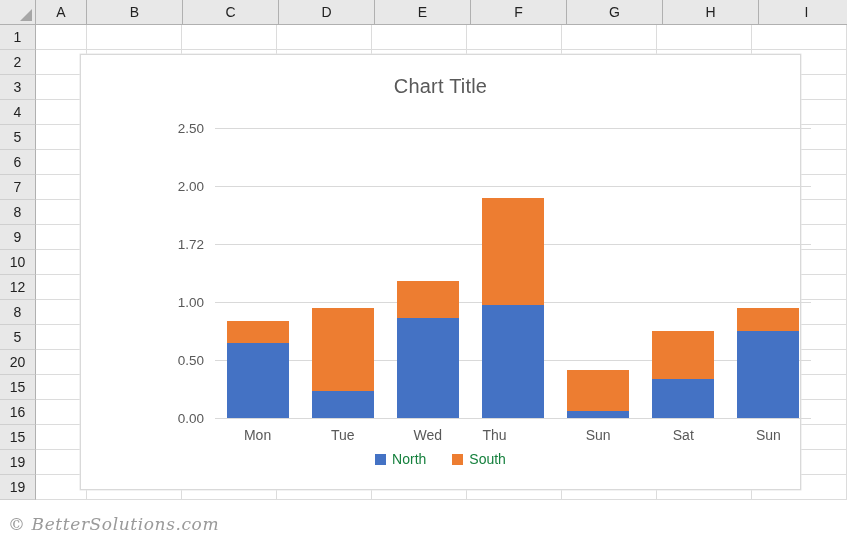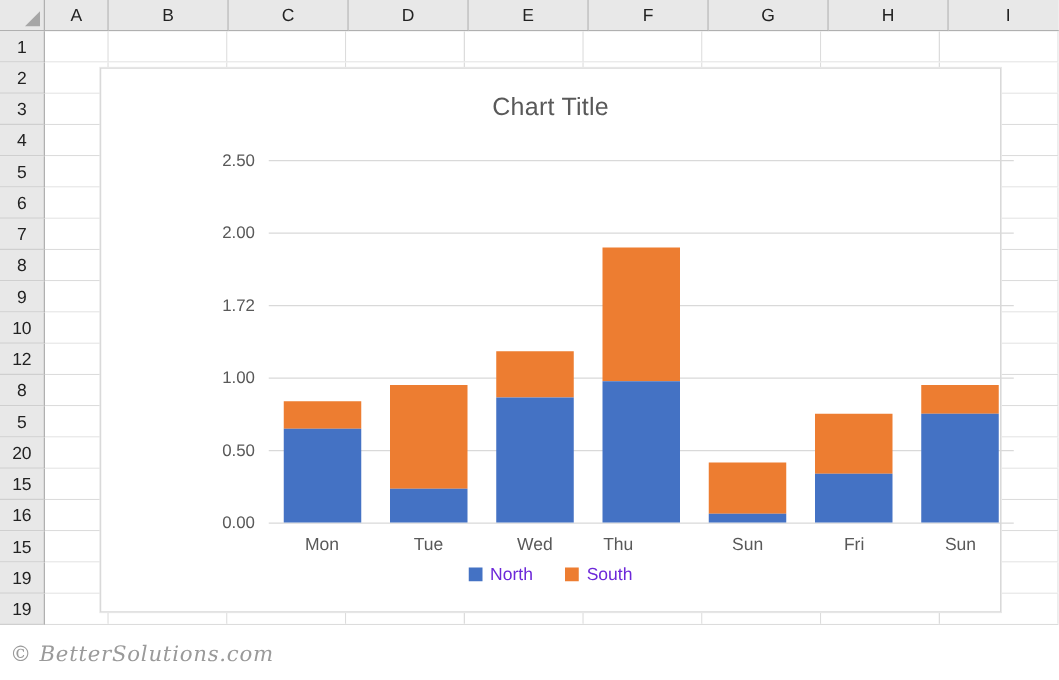--- a/index.html
+++ b/index.html
@@ -186,21 +186,21 @@
     display: flex;
     justify-content: center;
     gap: 26px;
     align-items: center;
   }
   .legend-item {
     display: flex;
     align-items: center;
     gap: 6px;
     font-size: 14px;
-    color: #6d28d9;
+    color: #15803d;
   }
   .legend-swatch {
     width: 11px;
     height: 11px;
     display: inline-block;
   }
 
   
   #watermark {
     position: absolute;
@@ -534,21 +534,21 @@
         </div>
       </div>
   </div>
 
   <div id="xlabels">
       <div class="xtick-label" style="left: 134px; width: 85.1429px; top: 372px;">Mon</div>
       <div class="xtick-label" style="left: 219.143px; width: 85.1429px; top: 372px;">Tue</div>
       <div class="xtick-label" style="left: 304.286px; width: 85.1429px; top: 372px;">Wed</div>
       <div class="xtick-label" style="left: 371px; width: 85.1429px; top: 372px;">Thu</div>
       <div class="xtick-label" style="left: 474.571px; width: 85.1429px; top: 372px;">Sun</div>
-      <div class="xtick-label" style="left: 559.714px; width: 85.1429px; top: 372px;">Fri</div>
+      <div class="xtick-label" style="left: 559.714px; width: 85.1429px; top: 372px;">Sat</div>
       <div class="xtick-label" style="left: 644.857px; width: 85.1429px; top: 372px;">Sun</div>
     </div>
 
   <div class="legend" id="legend">
       <div class="legend-item">
         <span class="legend-swatch" style="background: rgb(68, 114, 196);"></span>
         <span>North</span>
       </div>
       <div class="legend-item">
         <span class="legend-swatch" style="background: rgb(237, 125, 49);"></span>

